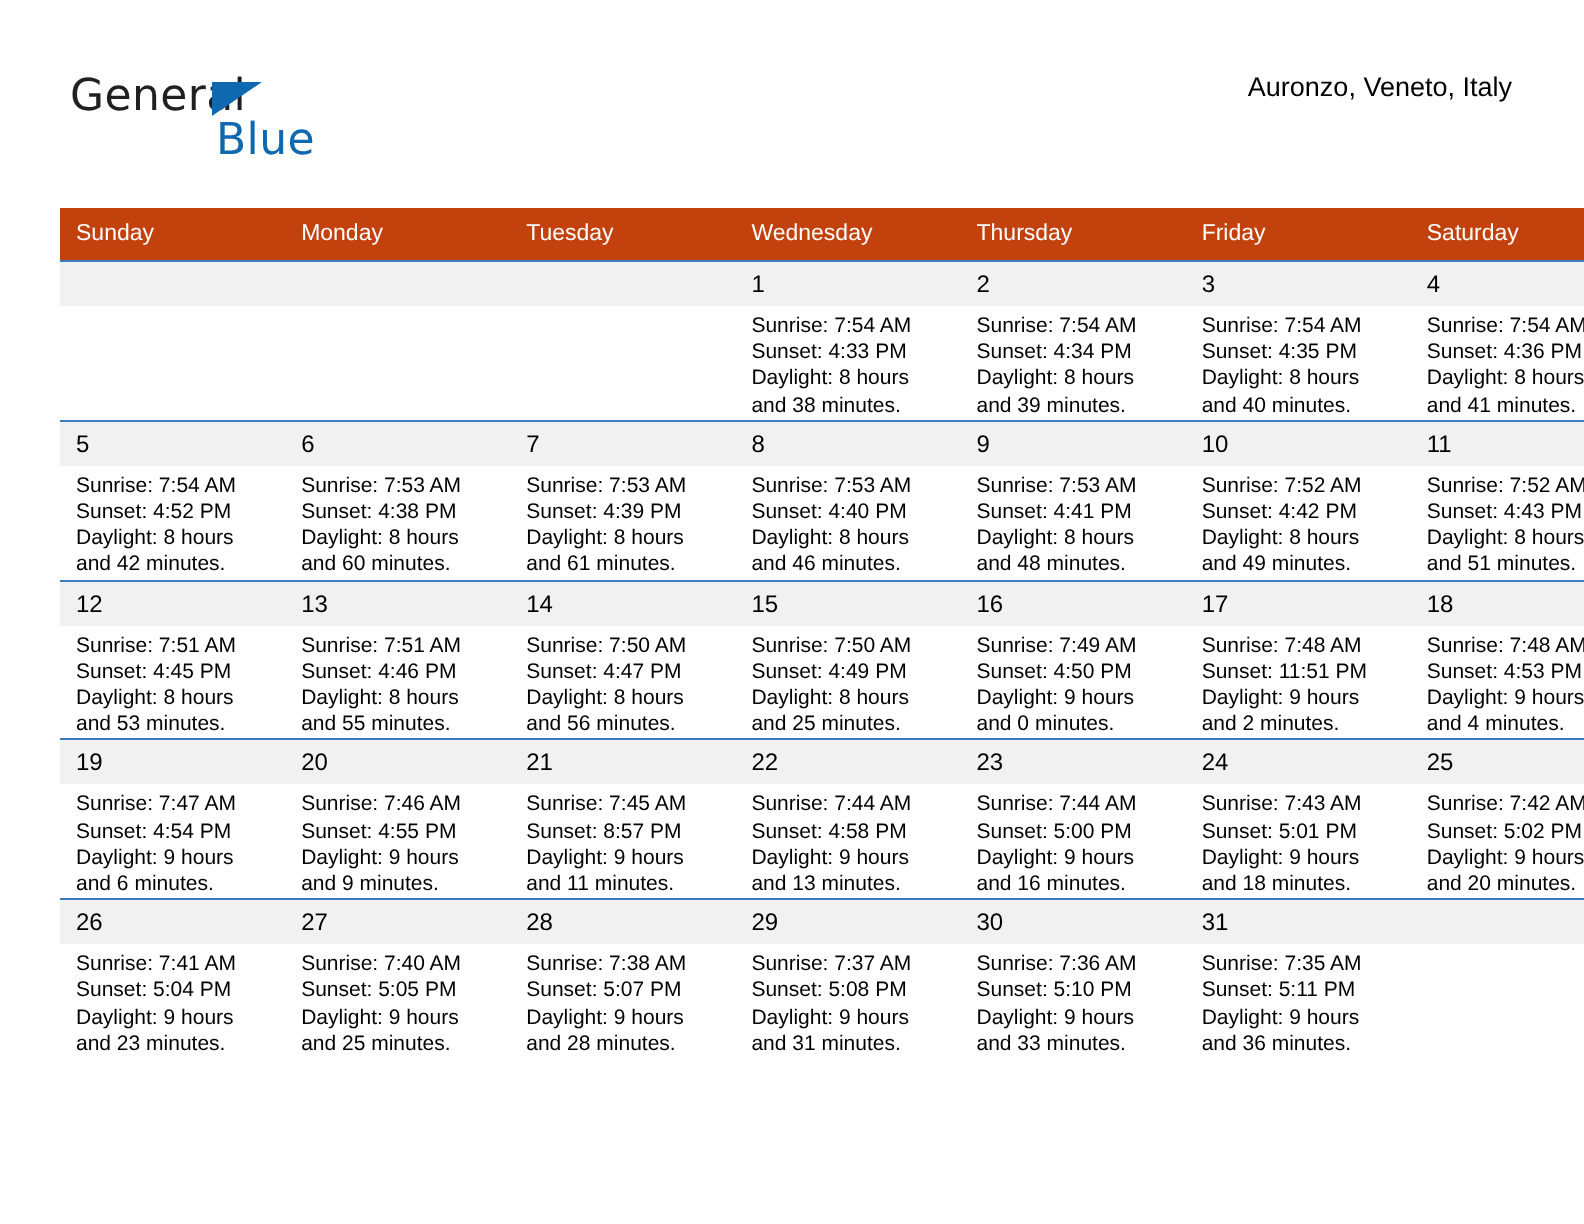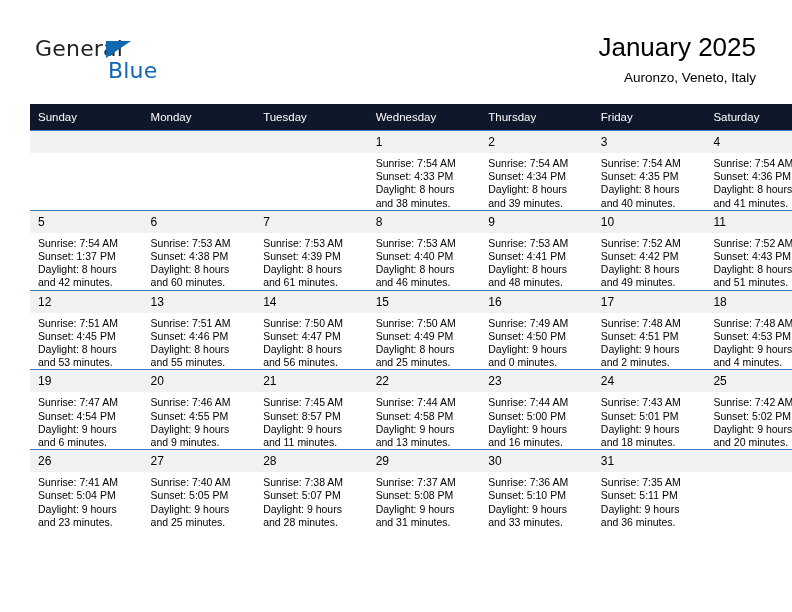--- a/index.html
+++ b/index.html
@@ -87,21 +87,21 @@
   
   .calendar {
     position: absolute;
     left: 30px;
     top: 104px;
     width: 732px;
     border-collapse: collapse;
     table-layout: fixed;
   }
   .calendar th {
-    background: #0f172a;
+    background: #c2410c;
     color: #ffffff;
     font-size: 11.5px;
     font-weight: normal;
     text-align: left;
     padding: 6px 0 6px 8px;
     height: 14px;
     border: none;
     width: 104.57px;
   }
   .calendar td {
@@ -146,21 +146,20 @@
 
   <div class="header">
 
     <div class="logo">
       <span class="logo-general">General</span>
       <span class="logo-tri"></span>
       <span class="logo-blue">Blue</span>
     </div>
 
     <div class="title-block">
-      <div class="cal-title">January 2025</div>
       <div class="cal-subtitle">Auronzo, Veneto, Italy</div>
     </div>
 
   </div>
 
   <table class="calendar">
     <thead>
       <tr>
         <th>Sunday</th>
         <th>Monday</th>
@@ -235,21 +234,21 @@
               <div>Daylight: 8 hours</div>
               <div>and 41 minutes.</div>
             </div>
           </td>
         </tr>
         <tr class="week">
           <td>
             <div class="daynum">5</div>
             <div class="cellbody">
               <div>Sunrise: 7:54 AM</div>
-              <div>Sunset: 1:37 PM</div>
+              <div>Sunset: 4:52 PM</div>
               <div>Daylight: 8 hours</div>
               <div>and 42 minutes.</div>
             </div>
           </td>
           <td>
             <div class="daynum">6</div>
             <div class="cellbody">
               <div>Sunrise: 7:53 AM</div>
               <div>Sunset: 4:38 PM</div>
               <div>Daylight: 8 hours</div>
@@ -345,21 +344,21 @@
               <div>Sunrise: 7:49 AM</div>
               <div>Sunset: 4:50 PM</div>
               <div>Daylight: 9 hours</div>
               <div>and 0 minutes.</div>
             </div>
           </td>
           <td>
             <div class="daynum">17</div>
             <div class="cellbody">
               <div>Sunrise: 7:48 AM</div>
-              <div>Sunset: 4:51 PM</div>
+              <div>Sunset: 11:51 PM</div>
               <div>Daylight: 9 hours</div>
               <div>and 2 minutes.</div>
             </div>
           </td>
           <td>
             <div class="daynum">18</div>
             <div class="cellbody">
               <div>Sunrise: 7:48 AM</div>
               <div>Sunset: 4:53 PM</div>
               <div>Daylight: 9 hours</div>

